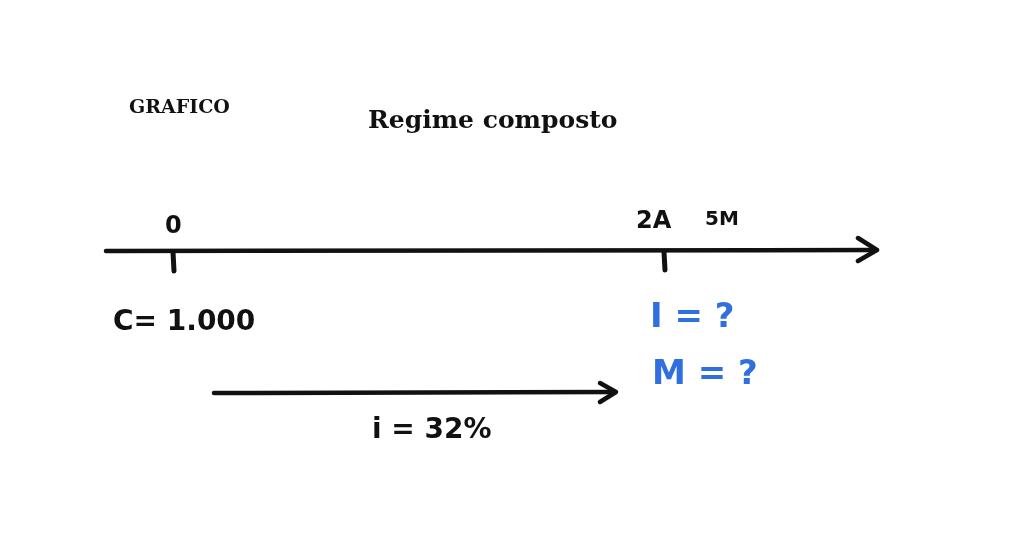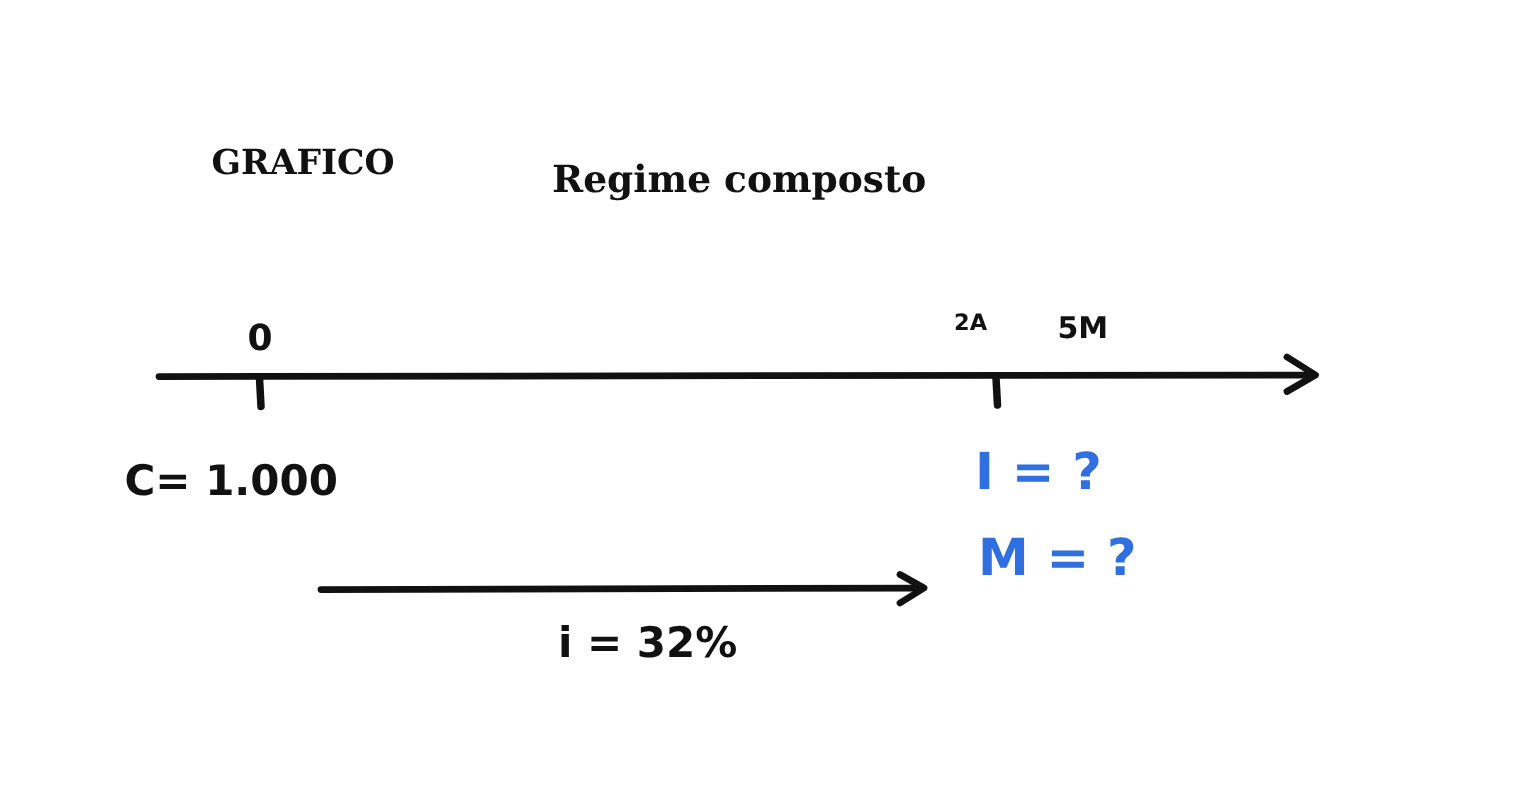--- a/index.html
+++ b/index.html
@@ -18,42 +18,42 @@
       font-weight: bold;
       color: #111111;
       line-height: 1;
     }
     .blue { color: #2f6fe0; }
     svg.canvas { position: absolute; left: 0; top: 0; }
   </style>
 </head>
 <body>
 
-<div class="title" style="left:141px; top:95px; font-size:23px;">GRAFICO</div>
+<div class="title" style="left:129px; top:95px; font-size:19px;">GRAFICO</div>
 <div class="title" style="left:368px; top:105px; font-size:25px;">Regime composto</div>
 
 <svg class="canvas" width="1024" height="535">
 
   <g stroke="#111" stroke-width="4.5" stroke-linecap="round" fill="none">
     <line x1="106" y1="251" x2="876" y2="250"></line>
     <polyline points="858,238 877,250 858,261" stroke-linejoin="round"></polyline>
   </g>
 
   <line x1="173" y1="252" x2="174" y2="271" stroke="#111" stroke-width="5" stroke-linecap="round"></line>
   <line x1="664" y1="252" x2="665" y2="270" stroke="#111" stroke-width="5" stroke-linecap="round"></line>
 
   <g stroke="#111" stroke-width="4.5" stroke-linecap="round" fill="none">
     <line x1="214" y1="393" x2="615" y2="392"></line>
     <polyline points="600,383 616,392 600,402" stroke-linejoin="round"></polyline>
   </g>
 </svg>
 
 <div class="hand" style="left:165px; top:213px; font-size:24px;">0</div>
 
-<div class="hand" style="left:636px; top:208px; font-size:15px;text-align:center;">2A</div>
+<div class="hand" style="left:636px; top:208px; font-size:24px;text-align:center;">2A</div>
 <div class="hand" style="left:705px; top:208px; font-size:20px;">5M</div>
 
-<div class="hand" style="left:83px; top:307px; font-size:28px;">C= 1.000</div>
+<div class="hand" style="left:113px; top:307px; font-size:28px;">C= 1.000</div>
 
 <div class="hand blue" style="left:650px; top:298px; font-size:34px;">I = ?</div>
 <div class="hand blue" style="left:652px; top:355px; font-size:34px;">M = ?</div>
 
 <div class="hand" style="left:372px; top:415px; font-size:28px;">i = 32%</div>
 
 </body></html>

